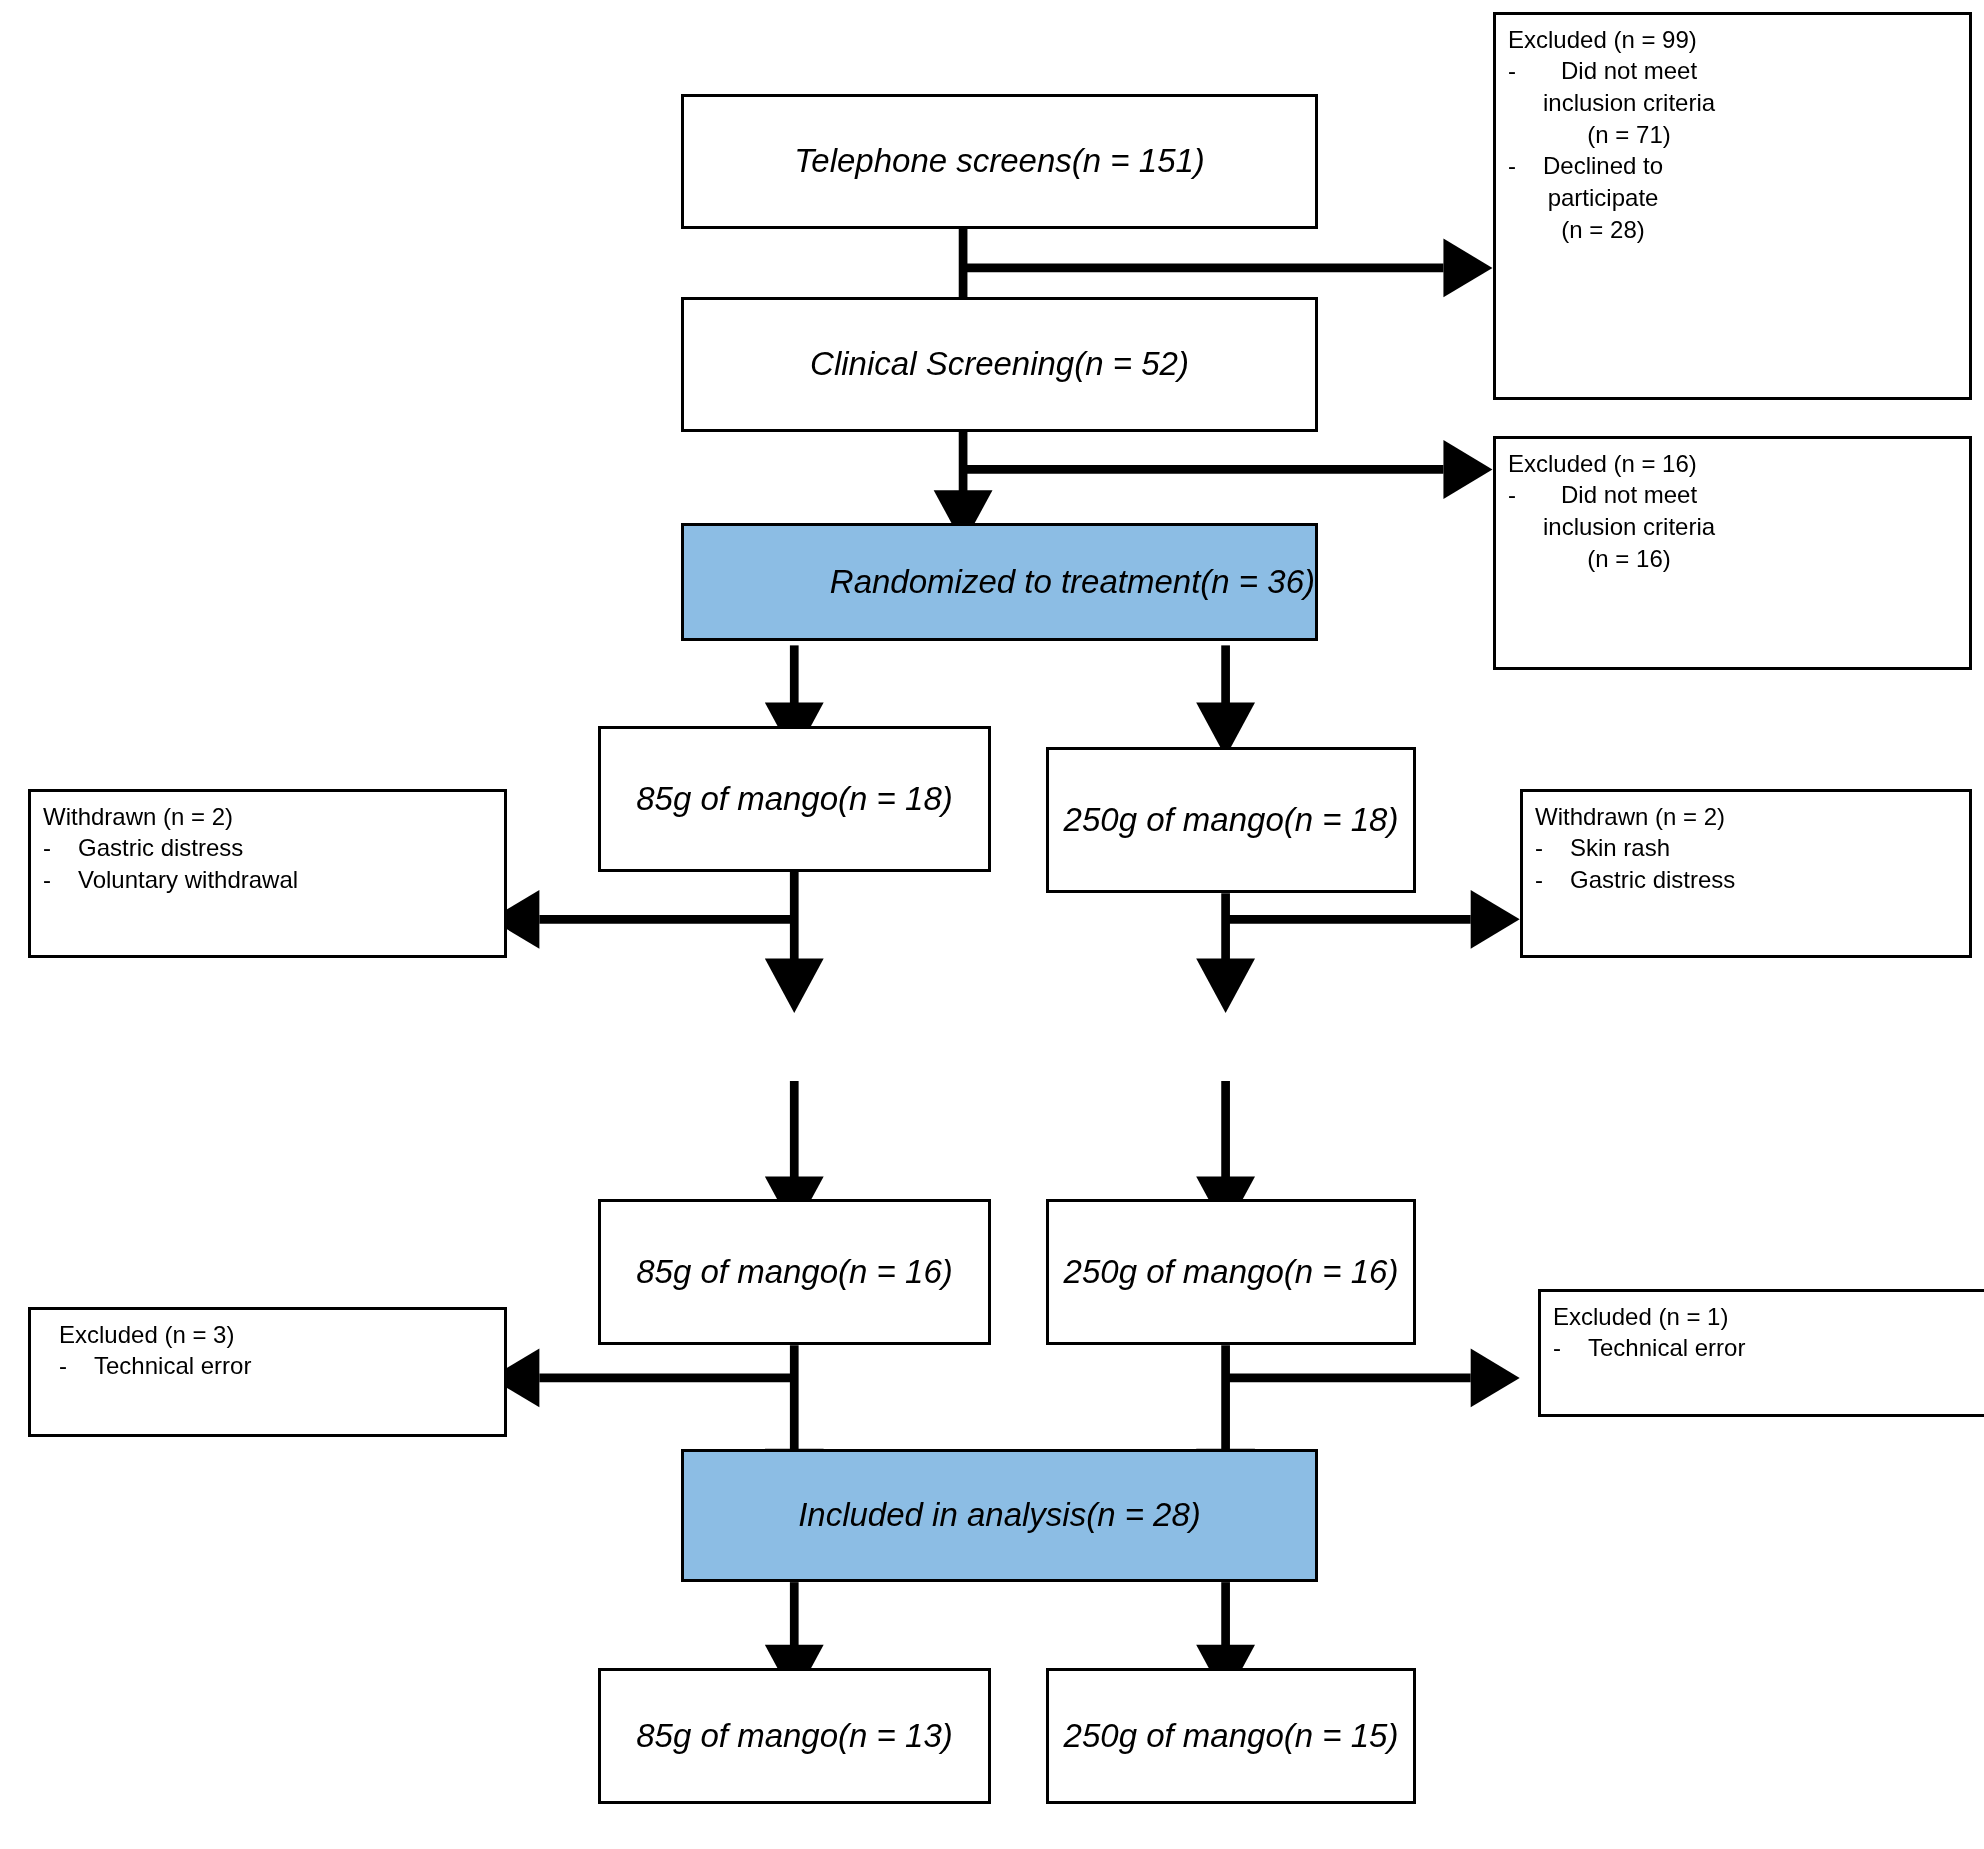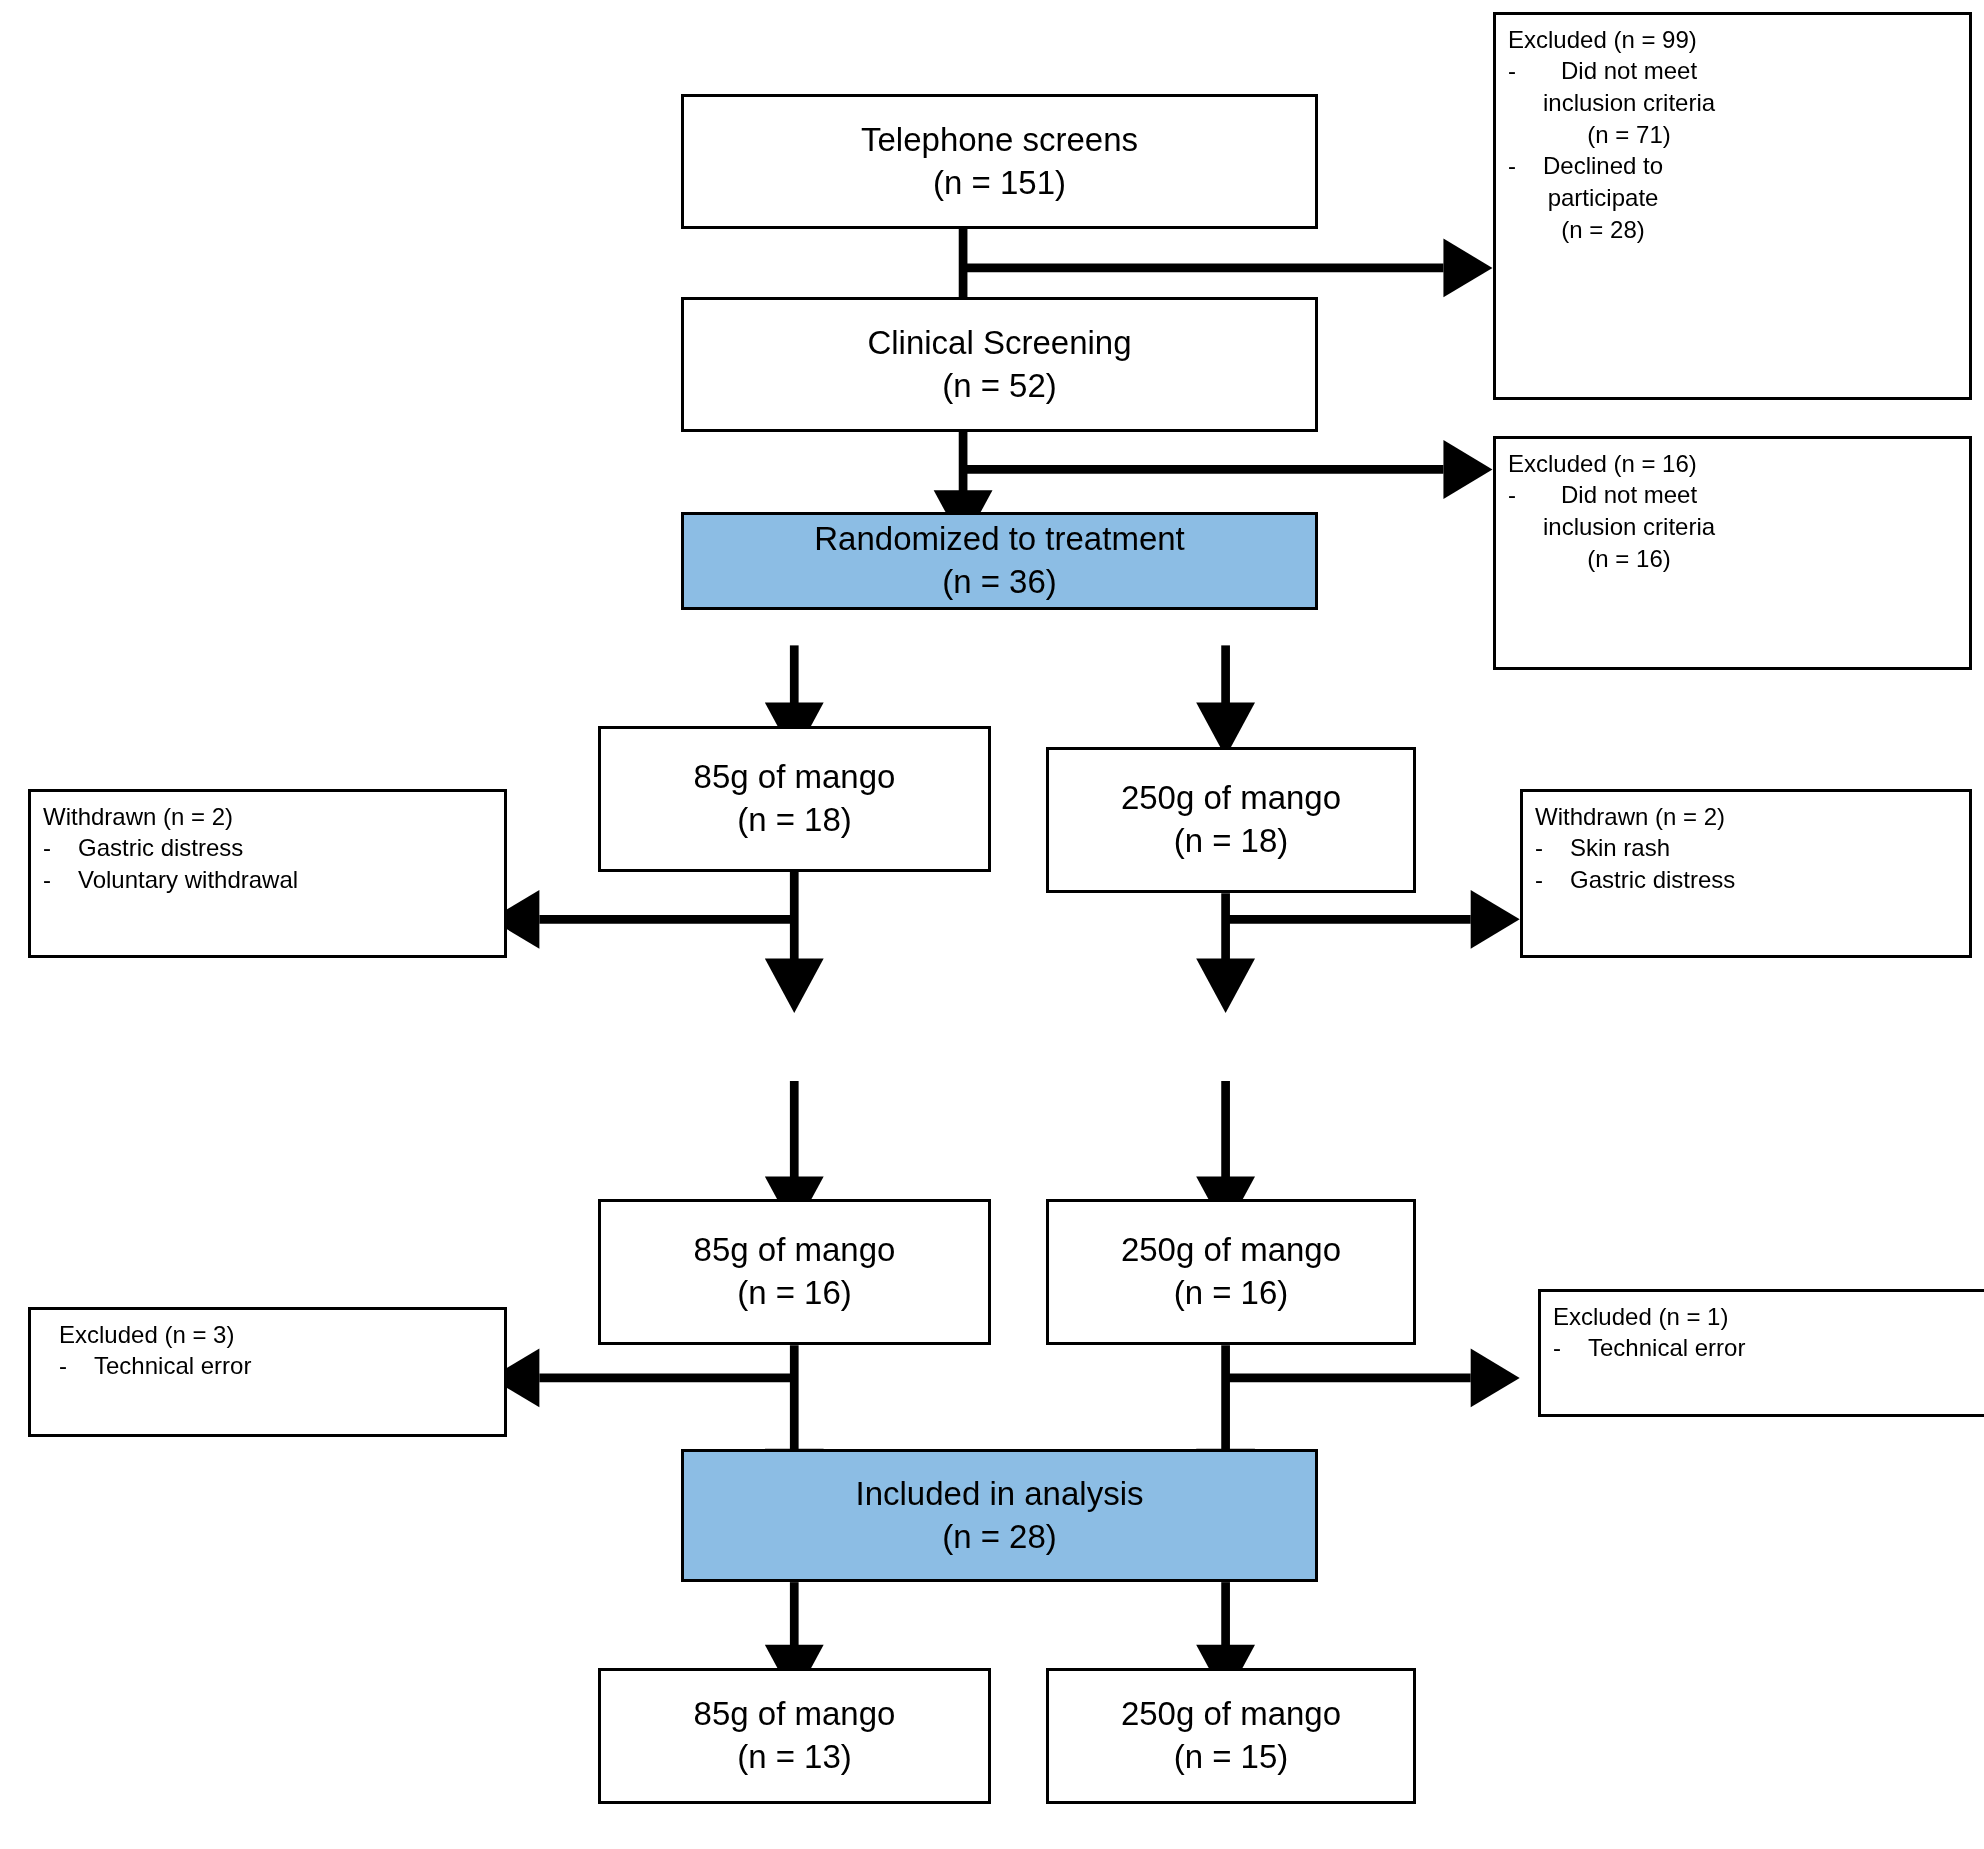--- a/index.html
+++ b/index.html
@@ -22,26 +22,27 @@
     pointer-events:none;
   }
 
   
   .node{
     position:absolute;
     box-sizing:border-box;
     border:3.8px solid #000000;
     background:#ffffff;
     display:flex;
-    flex-direction:column;
+    flex-direction:row;
     align-items:center;
     justify-content:center;
     text-align:center;
     line-height:1.30;
     z-index:3;
+    font-style:italic;
   }
   .node.blue{ background:#8CBDE4; }
   .node .ln{ display:block; white-space:nowrap; }
 
   
   .note{
     position:absolute;
     box-sizing:border-box;
     border:3.8px solid #000000;
     background:#ffffff;
@@ -145,21 +146,21 @@
   <div class="node t-main" style="left:681px;top:94px;width:637px;height:135px;">
     <span class="ln">Telephone screens</span>
     <span class="ln">(n = 151)</span>
   </div>
 
   <div class="node t-main" style="left:681px;top:297px;width:637px;height:135px;">
     <span class="ln">Clinical Screening</span>
     <span class="ln">(n = 52)</span>
   </div>
 
-  <div class="node blue t-main" style="left:681px;top:512px;width:637px;height:98px;">
+  <div class="node blue t-main" style="left:681px;top:523px;width:637px;height:118px;justify-content:flex-end;">
     <span class="ln">Randomized to treatment</span>
     <span class="ln">(n = 36)</span>
   </div>
 
   <div class="node t-main" style="left:598px;top:726px;width:393px;height:146px;">
     <span class="ln">85g of mango</span>
     <span class="ln">(n = 18)</span>
   </div>
 
   <div class="node t-main" style="left:1046px;top:747px;width:370px;height:146px;">

